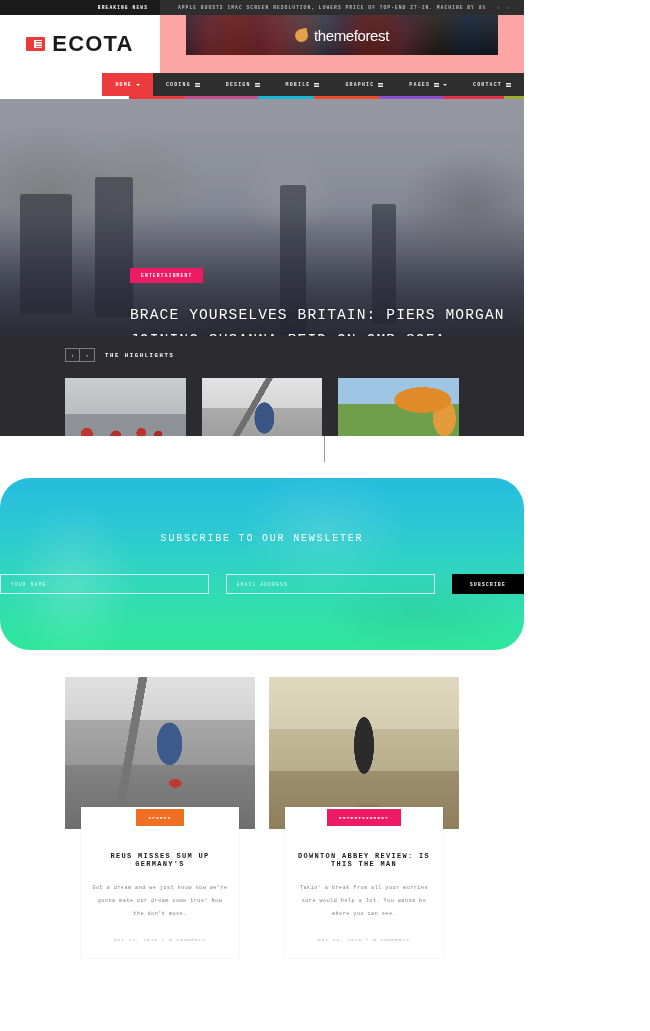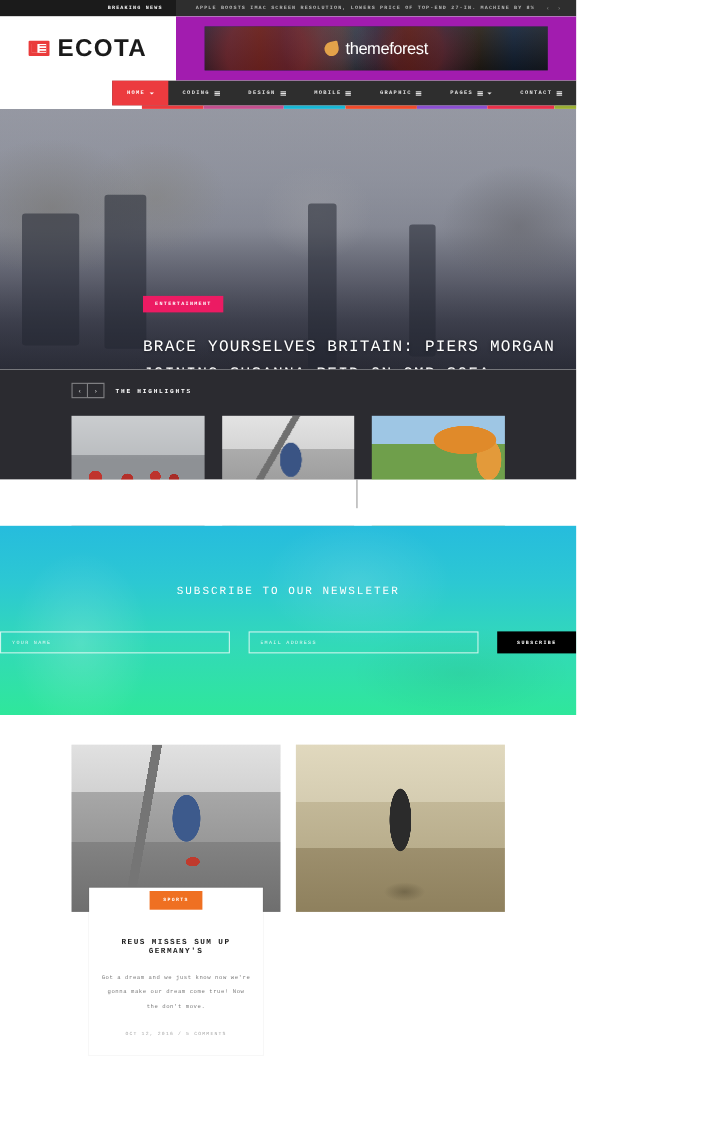--- a/index.html
+++ b/index.html
@@ -22,21 +22,21 @@
 
   
   .header { height:58px; background:#ffffff; display:flex; position:relative; }
   .logo-wrap { width:160px; display:flex; align-items:center; justify-content:center; background:#fff; }
   .logo { display:flex; align-items:center; gap:7px; }
   .logo-icon { width:19px; height:14px; background:#ea3b3b; border-radius:1px; position:relative; display:flex; align-items:center; justify-content:center; }
   .logo-icon i { display:block; width:13px; height:8px; background:#fff; position:relative; }
   .logo-icon i::before { content:""; position:absolute; left:0; top:0; width:5px; height:8px; background:#ea3b3b; }
   .logo-icon i::after { content:""; position:absolute; right:0; top:1px; width:6px; height:1.3px; background:#ea3b3b; box-shadow:0 2.6px 0 #ea3b3b, 0 5.2px 0 #ea3b3b; }
   .logo-text { font-family:"Liberation Sans", sans-serif; font-weight:bold; font-size:22px; letter-spacing:1.2px; color:#1a1a1a; }
-  .ad-wrap { flex:1; background:#a21caf; display:flex; align-items:center; justify-content:center; }
+  .ad-wrap { flex:1; background:#fca5a5; display:flex; justify-content:center; }
   .ad-banner {
     width:312px; height:40px; position:relative; overflow:hidden;
     background:
       linear-gradient(90deg,
         #13243a 0%, #1b2b3f 8%, #2a2118 16%, #10203a 24%, #2b2a24 32%,
         #3b2a1a 40%, #121c2e 50%, #2a1d16 60%, #16263c 70%, #2c241b 80%,
         #17273d 90%, #20242c 100%);
   }
   .ad-banner::before {
     content:""; position:absolute; inset:0;
@@ -144,20 +144,21 @@
   .sep { width:1px; height:12px; background:#d8d8d8; margin:9px auto 0; }
   .hl-date { margin-top:8px; color:#a3a3a3; font-size:4.3px; letter-spacing:1.1px; padding-bottom:12px; }
 
   .white-gap { background:#ffffff; height:42px; position:relative; }
   .tick { position:absolute; left:324px; top:0px; width:1.4px; height:26px; background:#9a9a9a; }
 
   
   .news {
     height:172px; position:relative; overflow:hidden;
     background:linear-gradient(180deg, #26bcdd 0%, #2cc8d3 30%, #32d9b9 62%, #2fe79b 100%);
+    border-radius:30px;
   }
   .news::before {
     content:""; position:absolute; inset:0;
     background:
       radial-gradient(ellipse 90px 120px at 14% 62%, rgba(255,255,255,.16), transparent 70%),
       radial-gradient(ellipse 120px 80px at 62% 30%, rgba(255,255,255,.12), transparent 72%),
       radial-gradient(ellipse 140px 60px at 80% 78%, rgba(0,0,0,.05), transparent 72%);
   }
   .news-inner { position:relative; text-align:center; padding-top:55px; }
   .news-title { color:#ffffff; font-size:10px; letter-spacing:1.8px; font-weight:normal; }
@@ -353,16 +354,22 @@
       <div class="post-img pi-skate"></div>
       <div class="post-body">
         <span class="post-badge pb-sport">SPORTS</span>
         <div class="post-title">REUS MISSES SUM UP GERMANY'S</div>
         <div class="post-excerpt">Got a dream and we just know now we're gonna make our dream come true! Now the don't move.</div>
         <div class="post-date">OCT 12, 2016 / 5 COMMENTS</div>
       </div>
     </div>
     <div class="post">
       <div class="post-img pi-man"></div>
+      <div class="post-body">
+        <span class="post-badge pb-ent">ENTERTAINMENT</span>
+        <div class="post-title">DOWNTON ABBEY REVIEW: IS THIS THE MAN</div>
+        <div class="post-excerpt">Takin' a break from all your worries sure would help a lot. You wanna be where you can see.</div>
+        <div class="post-date">OCT 12, 2016 / 5 COMMENTS</div>
+      </div>
     </div>
   </div>
 
 </div>
 
 </body></html>

